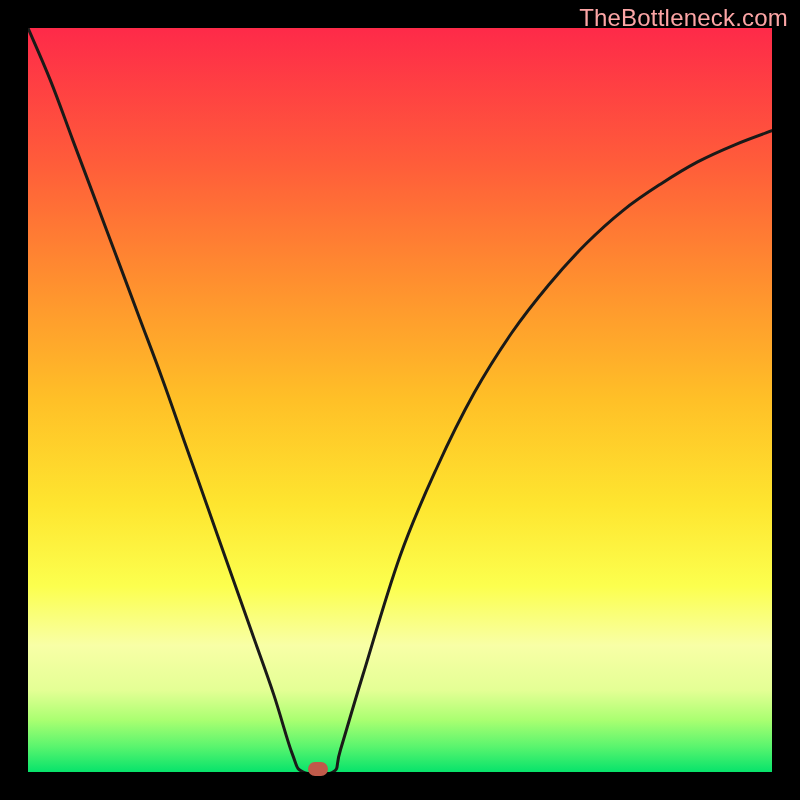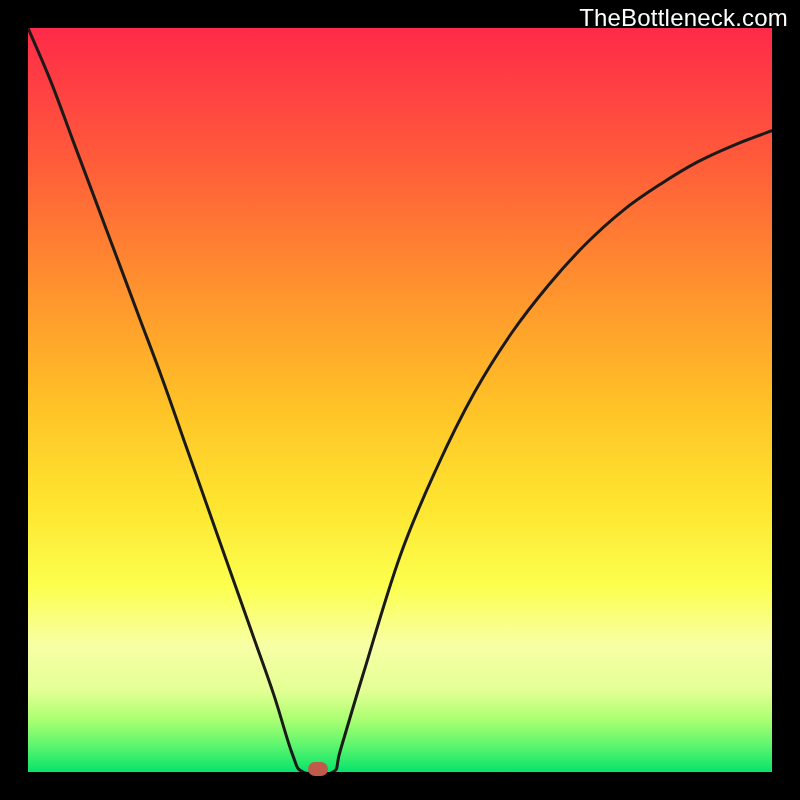--- a/index.html
+++ b/index.html
@@ -16,21 +16,21 @@
     width: 800px;
     height: 800px;
     background: #000;
   }
   .watermark {
     position: absolute;
     top: 4px;
     right: 12px;
     font-size: 24px;
     font-weight: 500;
-    color: #ffffff;
+    color: #fca5a5;
     letter-spacing: 0.2px;
     z-index: 5;
   }
   .plot {
     position: absolute;
     left: 28px;
     top: 28px;
     width: 744px;
     height: 744px;
     background: linear-gradient(to bottom,

